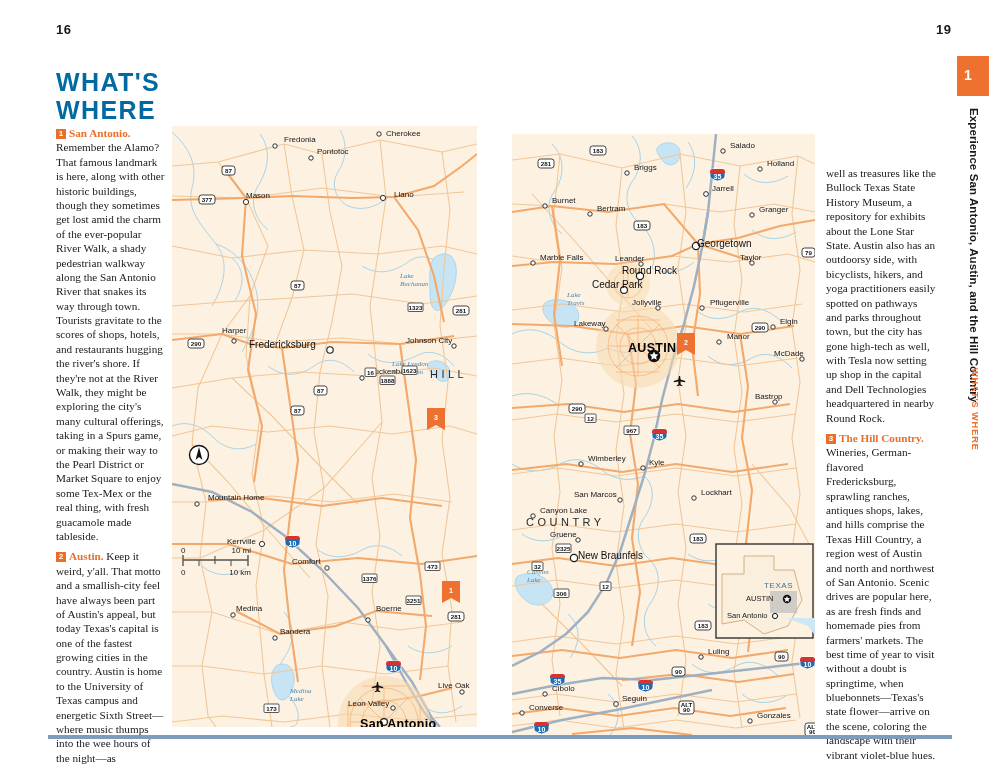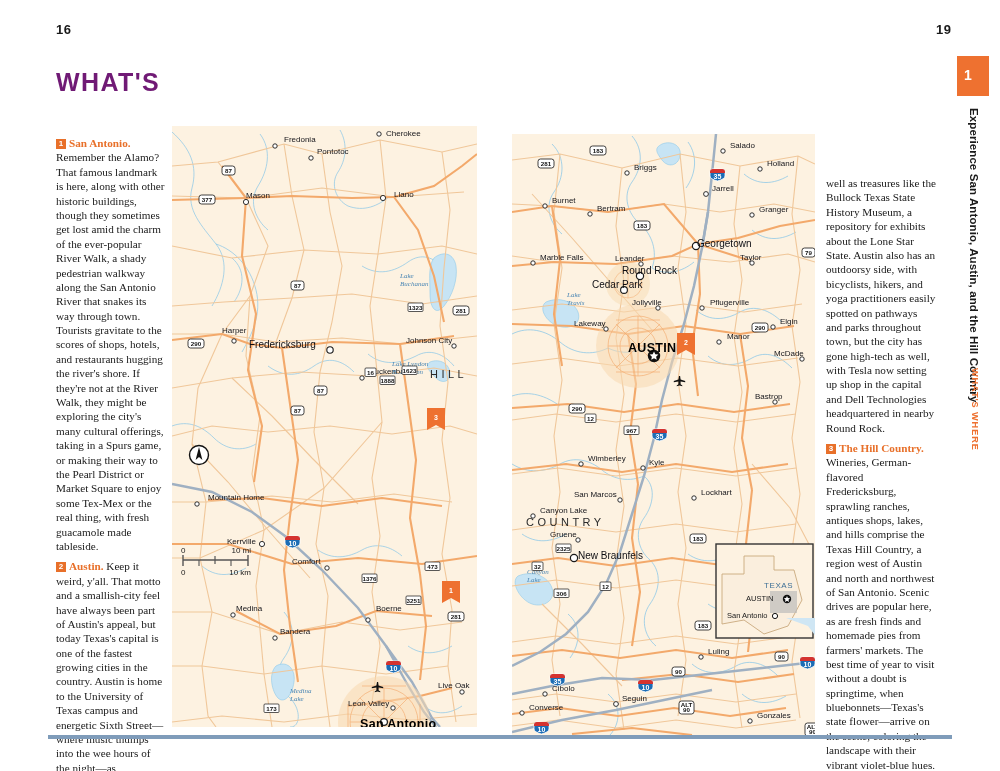--- a/index.html
+++ b/index.html
@@ -32,29 +32,29 @@
   
   #masthead {
     position: absolute;
     left: 56px; top: 68px;
     width: 140px;
     font-family: "Liberation Sans", sans-serif;
     font-size: 25px;
     font-weight: 700;
     line-height: 1.12;
     letter-spacing: 1.4px;
-    color: #701a75;
+    color: #0369a1;
     text-transform: uppercase;
   }
   #masthead .l2 { display: block; }
 
   
   .textcol {
     position: absolute;
-    top: 136px;
+    top: 126px;
     width: 110px;
     font-family: "Liberation Serif", serif;
     font-size: 11.2px;
     line-height: 1.285;
     color: #191919;
     text-align: left;
     hyphens: auto;
   }
   #col-left  { left: 56px; height: 590px; }
   #col-right { left: 826px; height: 590px; margin-top: 40px; }
@@ -150,20 +150,21 @@
 </head>
 <body>
 
 <div id="page">
 
   <div class="folio folio-left">16</div>
   <div class="folio folio-right">19</div>
 
   <div id="masthead">
     <span>WHAT'S</span>
+    <span class="l2">WHERE</span>
   </div>
 
   <div class="textcol" id="col-left">
     <p class="para"><span class="marker-inline">1</span><span class="lead-in">San Antonio.</span> <span>Remember the Alamo? That famous landmark is here, along with other historic buildings, though they sometimes get lost amid the charm of the ever-popular River Walk, a shady pedestrian walkway along the San Antonio River that snakes its way through town. Tourists gravitate to the scores of shops, hotels, and restaurants hugging the river's shore. If they're not at the River Walk, they might be exploring the city's many cultural offerings, taking in a Spurs game, or making their way to the Pearl District or Market Square to enjoy some Tex-Mex or the real thing, with fresh guacamole made tableside.</span></p>
     <p class="para"><span class="marker-inline">2</span><span class="lead-in">Austin.</span> <span>Keep it weird, y'all. That motto and a smallish-city feel have always been part of Austin's appeal, but today Texas's capital is one of the fastest growing cities in the country. Austin is home to the University of Texas campus and energetic Sixth Street—where music thumps into the wee hours of the night—as</span></p>
   </div>
 
   <div class="textcol" id="col-right">
     <p class="para">well as treasures like the Bullock Texas State History Museum, a repository for exhibits about the Lone Star State. Austin also has an outdoorsy side, with bicyclists, hikers, and yoga practitioners easily spotted on pathways and parks throughout town, but the city has gone high-tech as well, with Tesla now setting up shop in the capital and Dell Technologies headquartered in nearby Round Rock.</p>
     <p class="para"><span class="marker-inline">3</span><span class="lead-in">The Hill Country.</span> <span>Wineries, German-flavored Fredericksburg, sprawling ranches, antiques shops, lakes, and hills comprise the Texas Hill Country, a region west of Austin and north and northwest of San Antonio. Scenic drives are popular here, as are fresh finds and homemade pies from farmers' markets. The best time of year to visit without a doubt is springtime, when bluebonnets—Texas's state flower—arrive on the scene, coloring the landscape with their vibrant violet-blue hues.</span></p>

